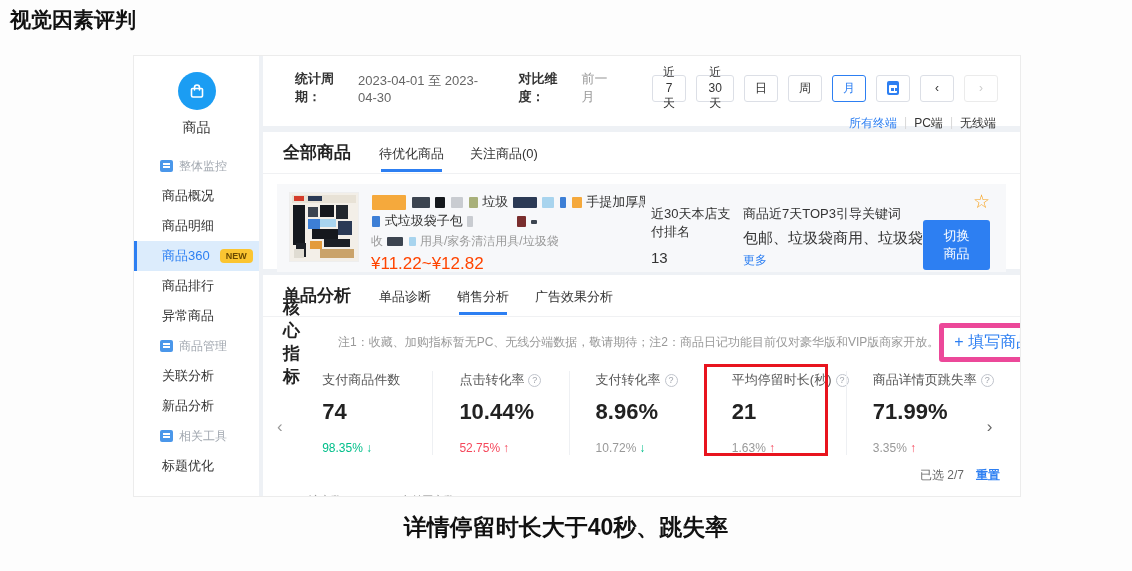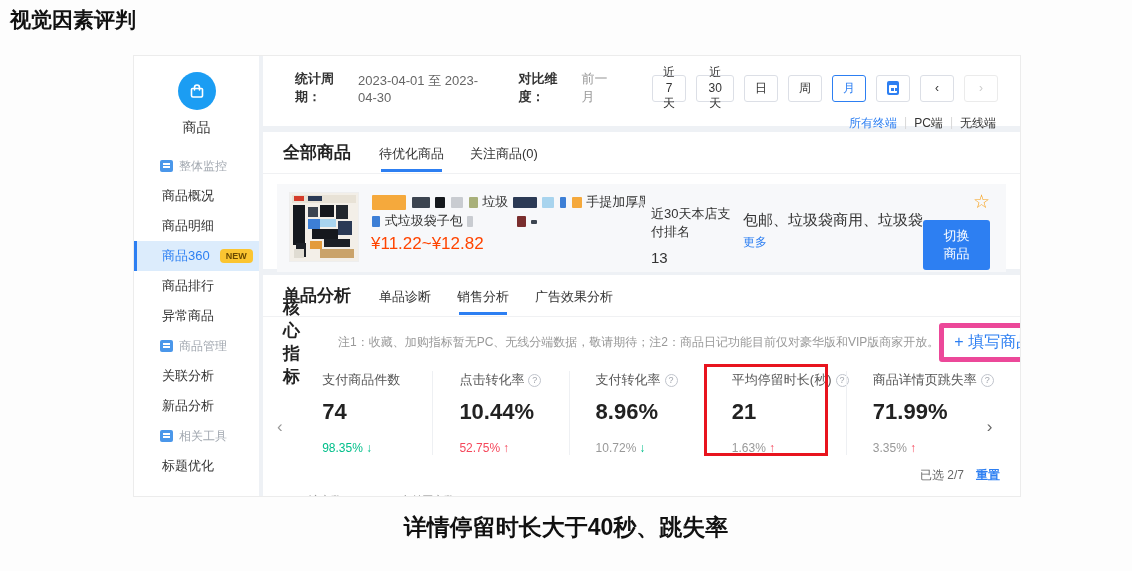--- a/index.html
+++ b/index.html
@@ -230,27 +230,34 @@
           <span>手提加厚黑色背</span>
         </div>
         <div class="t-line">
           <span class="cb c-bl" style="width:8px"></span>
           <span>式垃圾袋子包</span>
           <span class="cb c-gy" style="width:6px"></span>
           <span style="display:inline-block;width:34px"></span>
           <span class="cb c-mr" style="width:9px"></span>
           <span class="cb c-dk" style="width:6px;height:4px"></span>
         </div>
+        <div class="p-cat">
+          <span>收</span>
+          <span class="cb c-dk" style="width:16px;height:9px"></span>
+          <span class="cb c-lb" style="width:7px;height:9px"></span>
+          <span>用具/家务清洁用具/垃圾袋</span>
+        </div>
         <div class="p-price">¥11.22~¥12.82</div>
       </div>
       <div class="p-rank">
         <div class="col-label">近30天本店支付排名</div>
         <div class="rank-val">13</div>
       </div>
       <div class="p-kw">
+        <div class="col-label">商品近7天TOP3引导关键词</div>
         <div class="kw-val">包邮、垃圾袋商用、垃圾袋</div>
         <span class="more">更多</span>
       </div>
       <div class="p-right">
         <span class="star">☆</span>
         <button class="switch-btn">切换商品</button>
       </div>
     </div>
   </div>
 

